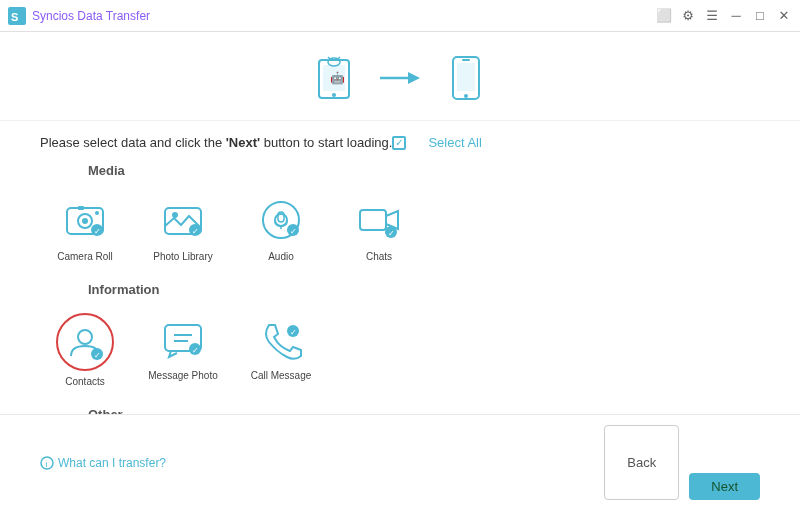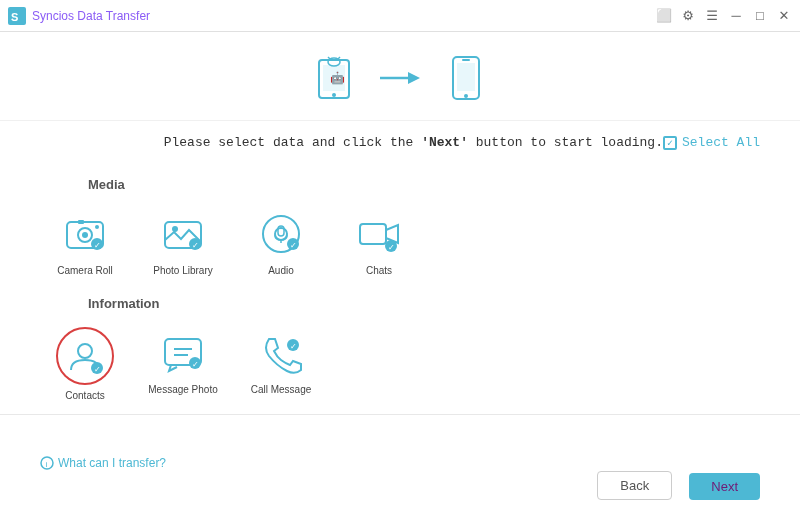--- a/index.html
+++ b/index.html
@@ -77,37 +77,36 @@
     
     .content-area {
       flex: 1;
       padding: 14px 40px;
       overflow-y: auto;
     }
 
     
     .instruction-bar {
       display: flex;
-      justify-content: flex-end;
-      align-items: center;
-      margin-bottom: 27px;
-      font-family: Liberation Mono, monospace;
+      justify-content: flex-start;
+      align-items: center;
+      margin-bottom: 13px;
     }
     .instruction-text {
       font-size: 13px;
       color: #333;
       font-weight: 500;
     }
     .instruction-text span {
       font-weight: 700;
     }
     .select-all {
       display: flex;
       align-items: center;
-      gap: 5px;
+      gap: 22px;
       font-size: 13px;
       color: #4db8d4;
       cursor: pointer;
     }
     .select-all-checkbox {
       width: 14px;
       height: 14px;
       border: 2px solid #4db8d4;
       display: flex;
       align-items: center;
@@ -179,35 +178,34 @@
     .what-transfer {
       font-size: 12px;
       color: #4db8d4;
       cursor: pointer;
       display: flex;
       align-items: center;
       gap: 4px;
     }
     .bottom-buttons {
       display: flex;
-      gap: 17px;
-      align-items: flex-end;
+      gap: 10px;
     }
     .btn {
       padding: 6px 22px;
       border-radius: 4px;
       font-size: 13px;
       cursor: pointer;
       border: 1px solid #ccc;
       background: #fff;
       color: #555;
     }
     .btn-primary {
       background: #4db8d4;
-      color: #701a75;
+      color: #14532d;
       border: none;
       margin-top: 48px;
     }
 
     
     svg { display: block; }
   </style>
 </head>
 <body>
 

